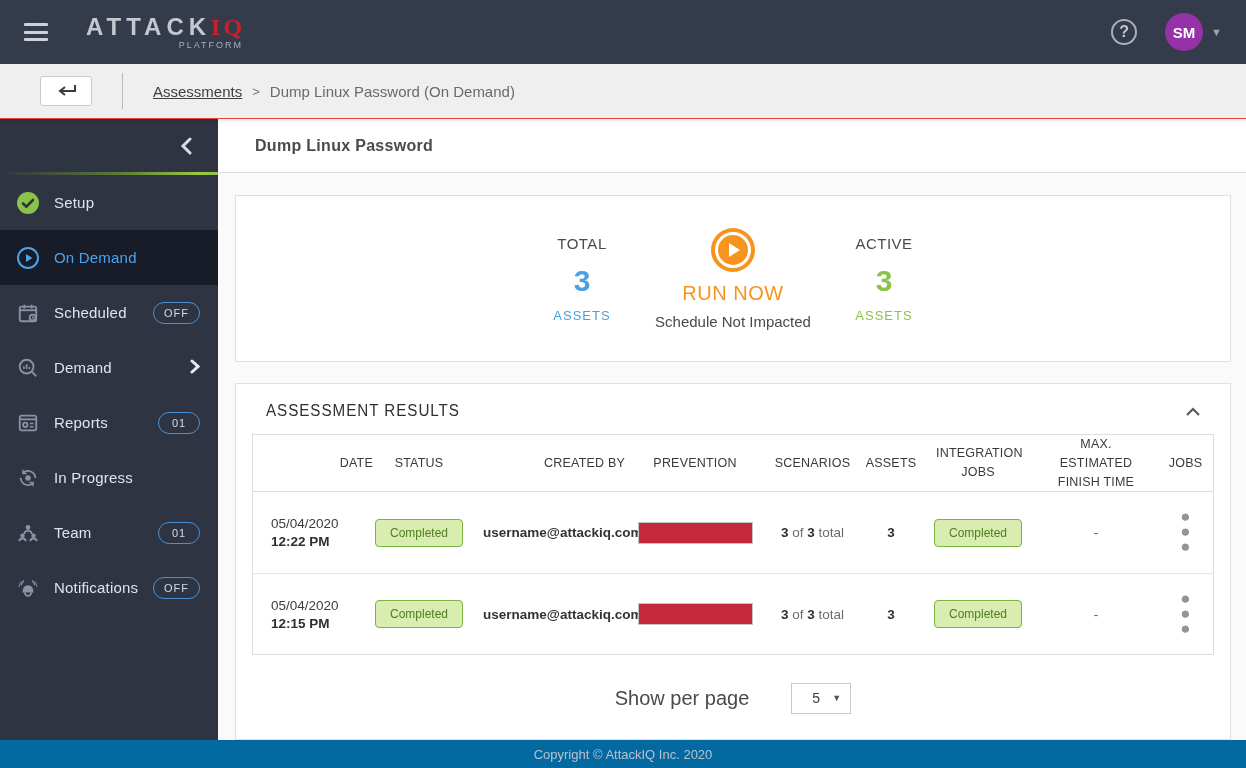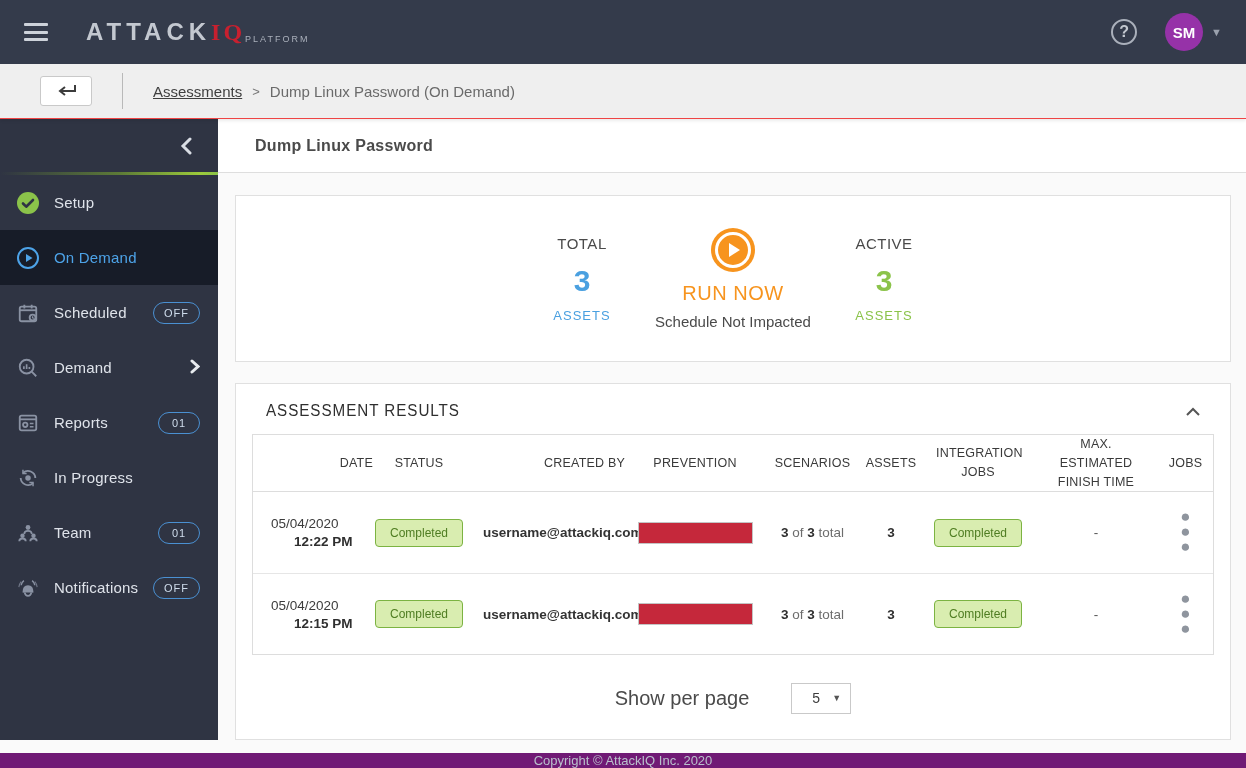--- a/index.html
+++ b/index.html
@@ -5,21 +5,21 @@
   * { margin:0; padding:0; box-sizing:border-box; }
   html,body { width:1246px; height:768px; overflow:hidden; }
   body { font-family:"Liberation Sans", sans-serif; background:#fafafa; }
   .app { position:relative; width:1246px; height:768px; background:#fafafa; }
 
   
   .topbar { position:absolute; top:0; left:0; width:100%; height:64px; background:#343b4b;
             display:flex; align-items:center; padding:0 24px; z-index:30; }
   .hamburger { width:24px; height:18px; display:flex; flex-direction:column; justify-content:space-between; cursor:pointer; }
   .hamburger span { display:block; height:3px; background:#cdd2da; border-radius:1px; }
-  .brand { margin-left:38px; display:flex; flex-direction:row; align-items:flex-end; line-height:1; }
+  .brand { margin-left:38px; display:flex; flex-direction:column; align-items:flex-end; line-height:1; }
   .brand-main { font-size:24px; letter-spacing:5px; font-weight:700; color:#c3c8d0; }
   .brand-main .iq { color:#c8202f; font-family:"Liberation Serif", serif; font-weight:700; letter-spacing:3px; }
   .brand-sub { font-size:9px; letter-spacing:2px; color:#aab0bb; margin-top:2px; margin-right:2px; }
   .topbar-right { margin-left:auto; display:flex; align-items:center; gap:28px; }
   .help-icon { width:26px; height:26px; border:2px solid #aab0bb; border-radius:50%; color:#c3c8d0;
                font-size:16px; font-weight:700; display:flex; align-items:center; justify-content:center; cursor:pointer; }
   .avatar-wrap { display:flex; align-items:center; gap:8px; cursor:pointer; }
   .avatar { width:38px; height:38px; border-radius:50%; background:#9632a8; color:#fff; font-weight:700;
             font-size:15px; display:flex; align-items:center; justify-content:center; }
   .caret { color:#9aa1ad; font-size:11px; }
@@ -79,40 +79,40 @@
   .tbl { border:1px solid #ddd; }
   .trow { display:grid; grid-template-columns:120px 92px 160px 140px 95px 62px 112px 124px 1fr; align-items:center; }
   .thead { height:57px; border-bottom:1px solid #ddd; }
   .th { font-size:12.5px; color:#3a3a3a; text-align:center; line-height:1.5; letter-spacing:0.2px; }
   .th.left { text-align:right; padding-left:18px; }
   .tdata { height:81px; }
   .tdata + .tdata { border-top:1px solid #e6e6e6; }
   .td { font-size:13.5px; color:#3c3c3c; text-align:center; }
   .td.left { text-align:left; padding-left:18px; }
   .date-line1 { font-size:13.5px; color:#3c3c3c; }
-  .date-line2 { font-size:13.5px; color:#2f2f2f; font-weight:700; margin-top:3px;margin-left:23px; }
+  .date-line2 { font-size:13.5px; color:#2f2f2f; font-weight:700; margin-top:3px; }
   .pill { display:inline-block; background:#d9edb0; border:1px solid #7cb342; border-radius:4px;
           color:#4f7d22; font-size:12px; padding:6px 14px; }
   .email { font-weight:700; color:#333; }
   .prev-bar { width:115px; height:22px; border:1px solid #c4c4c4; margin:0 auto; background:#fff; }
   .prev-fill { height:100%; width:100%; background:#c5283b; }
   .scen b { font-weight:700; color:#2f2f2f; }
   .scen .lite { color:#6d6d6d; }
   .dash { color:#555; }
   .dots { font-size:17px; color:#8f959e; letter-spacing:0; cursor:pointer; line-height:0.5; }
 
   .pagination { height:86px; display:flex; align-items:center; justify-content:center; gap:42px; }
   .pp-label { font-size:20px; color:#4a4a4a; }
   .pp-select { width:60px; height:31px; background:#fff; border:1px solid #c9c9c9; display:flex; align-items:center;
                justify-content:space-between; padding:0 9px 0 20px; cursor:pointer; }
   .pp-value { font-size:14px; color:#3c3c3c; }
   .pp-caret { font-size:9px; color:#555; }
 
   
-  .footer { position:absolute; bottom:0; left:0; width:100%; height:15px; background:#701a75;
+  .footer { position:absolute; bottom:0; left:0; width:100%; height:28px; background:#0369a1;
             display:flex; align-items:center; justify-content:center; z-index:15; }
   .footer-text { color:#b9c0cc; font-size:13px; }
 </style>
 </head>
 <body>
 
 <div class="app">
 
   <header class="topbar">
     <div class="hamburger">

